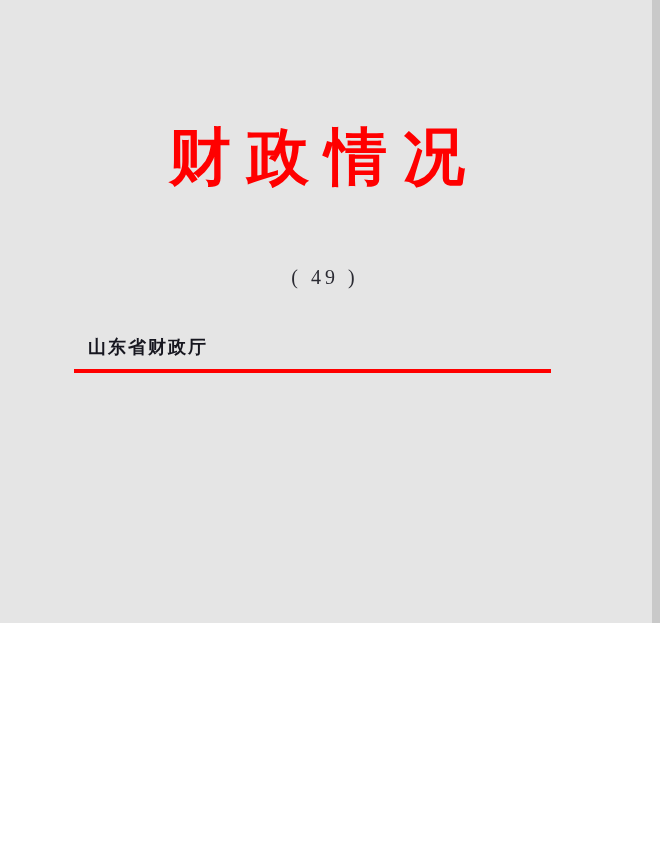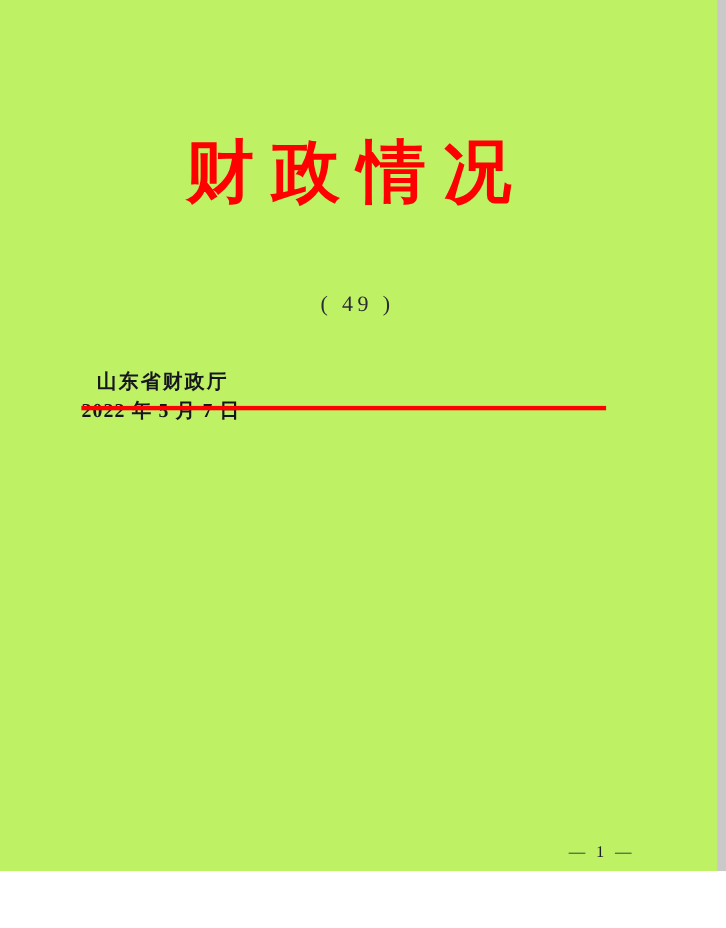--- a/index.html
+++ b/index.html
@@ -6,22 +6,22 @@
     --accent-red: #ff0000;
     --scan-edge: #c9c9c9;
     --ink: #45454d;
     --ink-dark: #16161f;
   }
   * { margin: 0; padding: 0; box-sizing: border-box; }
   html, body { background: #ffffff; }
   .scan-page {
     position: relative;
     width: 660px;
-    height: 792px;
-    background: #bef264;
+    height: 623px;
+    background: #e5e5e5;
     overflow: hidden;
     font-family: "Liberation Serif", "DejaVu Serif", serif;
   }
   .scan-edge {
     position: absolute;
     top: 0;
     right: 0;
     width: 8px;
     height: 844px;
     background: var(--scan-edge);
@@ -109,21 +109,20 @@
 <body>
 
 <div class="scan-page">
 
   <div class="masthead-title">财政情况</div>
 
   <div class="issue-number">( 49 )</div>
 
   <div class="header-row">
     <span class="header-org">山东省财政厅</span>
-    <span class="header-date">2022 年 5 月 7 日</span>
   </div>
 
   <div class="red-rule"></div>
 
 
   <div class="page-number">— 1 —</div>
 
   <div class="scan-edge"></div>
 
 </div>

